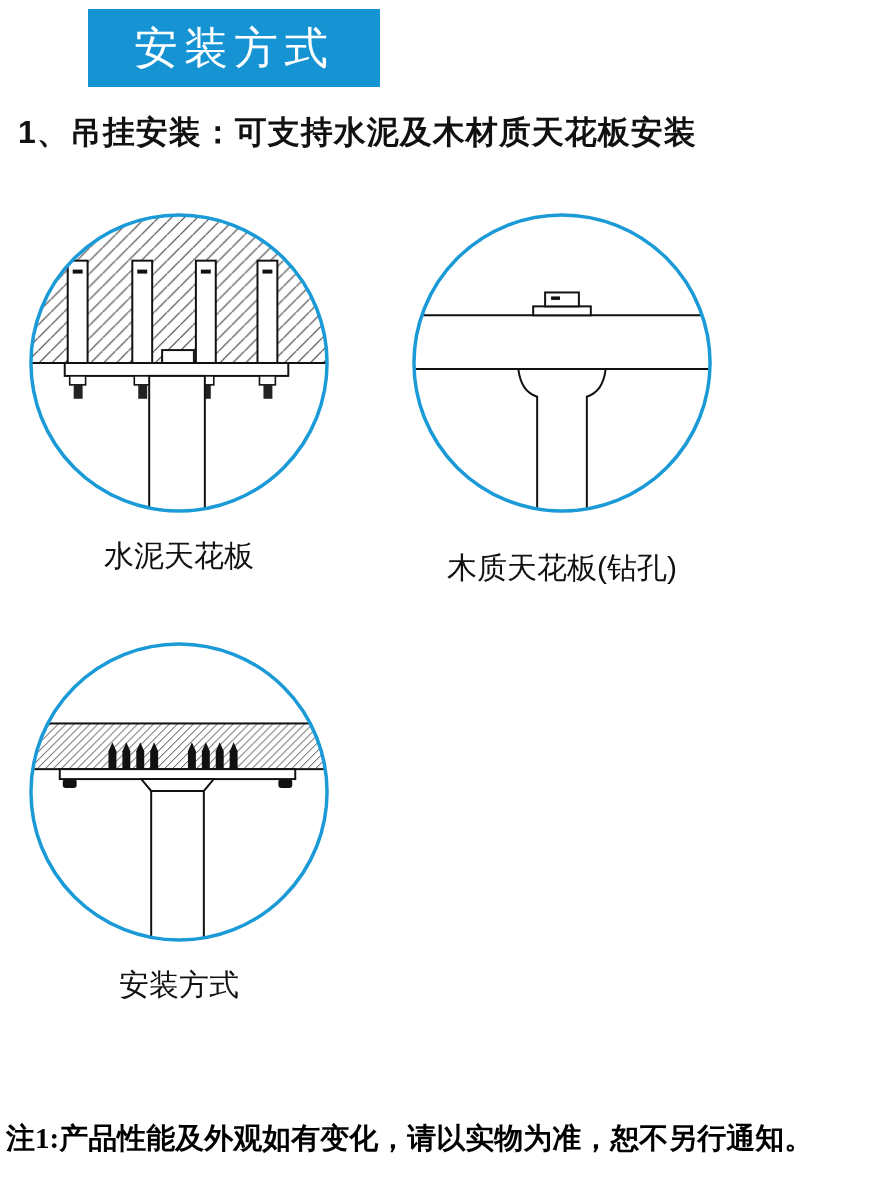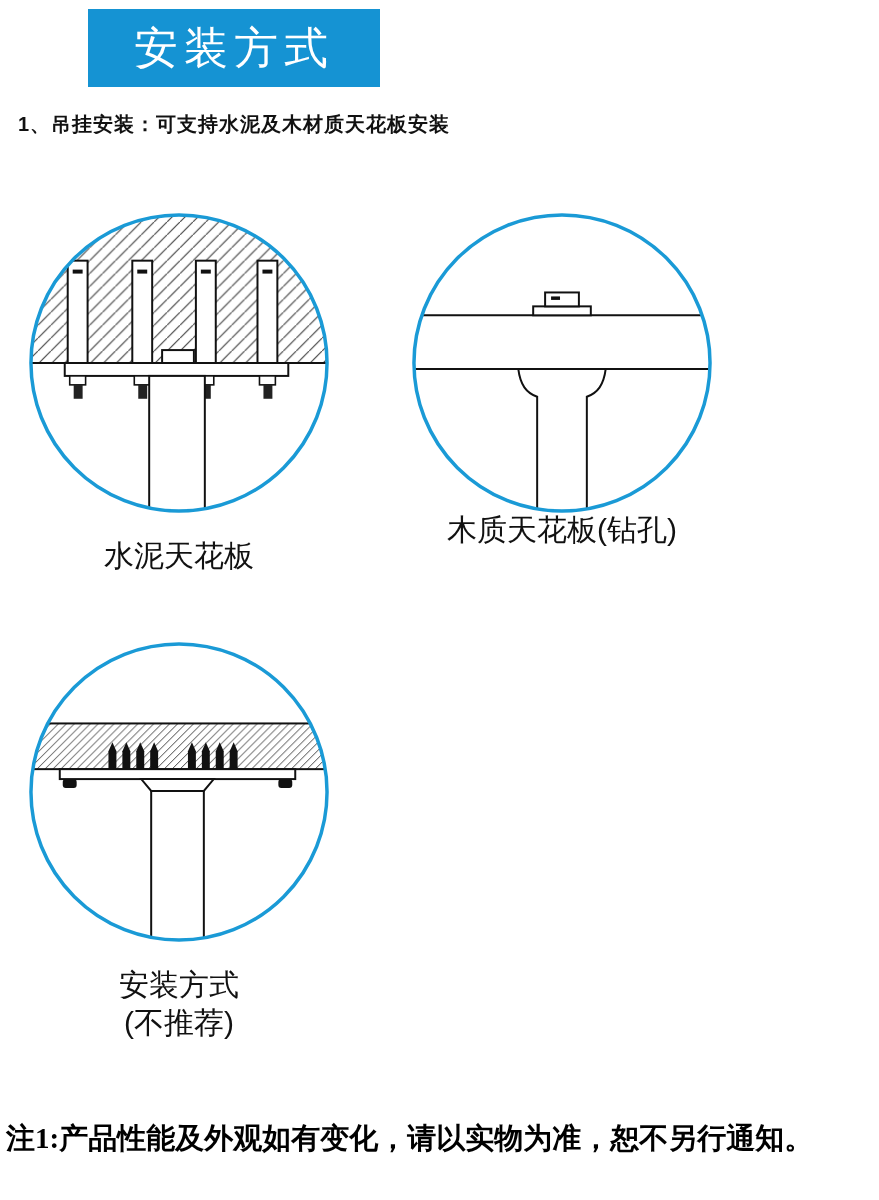--- a/index.html
+++ b/index.html
@@ -7,33 +7,33 @@
     position:relative; width:879px; height:1200px; background:#ffffff;
     font-family:"Liberation Sans", sans-serif; color:#111; overflow:hidden;
   }
   .banner {
     position:absolute; left:88px; top:9px; width:292px; height:78px;
     background:#1593d3; color:#ffffff; display:flex; align-items:center; justify-content:center;
     font-size:44px; font-weight:normal; letter-spacing:6px;
   }
   .heading {
     position:absolute; left:18px; top:111px; width:840px;
-    font-size:20px; font-weight:bold; letter-spacing:1px; white-space:nowrap;
+    font-size:32px; font-weight:bold; letter-spacing:1px; white-space:nowrap;
   }
   .diagram { position:absolute; width:308px; height:308px; }
   .d1 { left:25px;  top:209px; }
   .d2 { left:408px; top:209px; }
   .d3 { left:25px;  top:638px; }
   .diagram svg { width:308px; height:308px; display:block; }
   .diag-label {
     position:absolute; width:308px; text-align:center;
     font-size:30px; color:#111; line-height:38px;
   }
   .l1 { left:25px;  top:537px; }
-  .l2 { left:408px; top:511px; }
+  .l2 { left:408px; top:549px; }
   .l3 { left:25px;  top:966px; }
   .notes {
     position:absolute; left:6px; top:1119px; width:870px;
     font-family:"Liberation Serif", serif; font-weight:bold;
     font-size:29px; line-height:38px; color:#000;
   }
   .note-line { white-space:nowrap; }
 </style>
 </head>
 <body>
@@ -136,20 +136,19 @@
         <rect x="127" y="154" width="53" height="165" fill="#fff" stroke="#111" stroke-width="2"></rect>
       </g>
       <circle cx="155" cy="155" r="149" fill="none" stroke="#1a9ad6" stroke-width="3.5"></circle>
     </svg>
   </div>
 
   <div class="diag-label l1">水泥天花板</div>
   <div class="diag-label l2">木质天花板(钻孔)</div>
   <div class="diag-label l3">
     <div>安装方式</div>
-    <div>(不推荐)</div>
   </div>
 
   <div class="notes">
     <div class="note-line">注1:产品性能及外观如有变化，请以实物为准，恕不另行通知。</div>
   </div>
 
 </div>
 
 </body></html>

